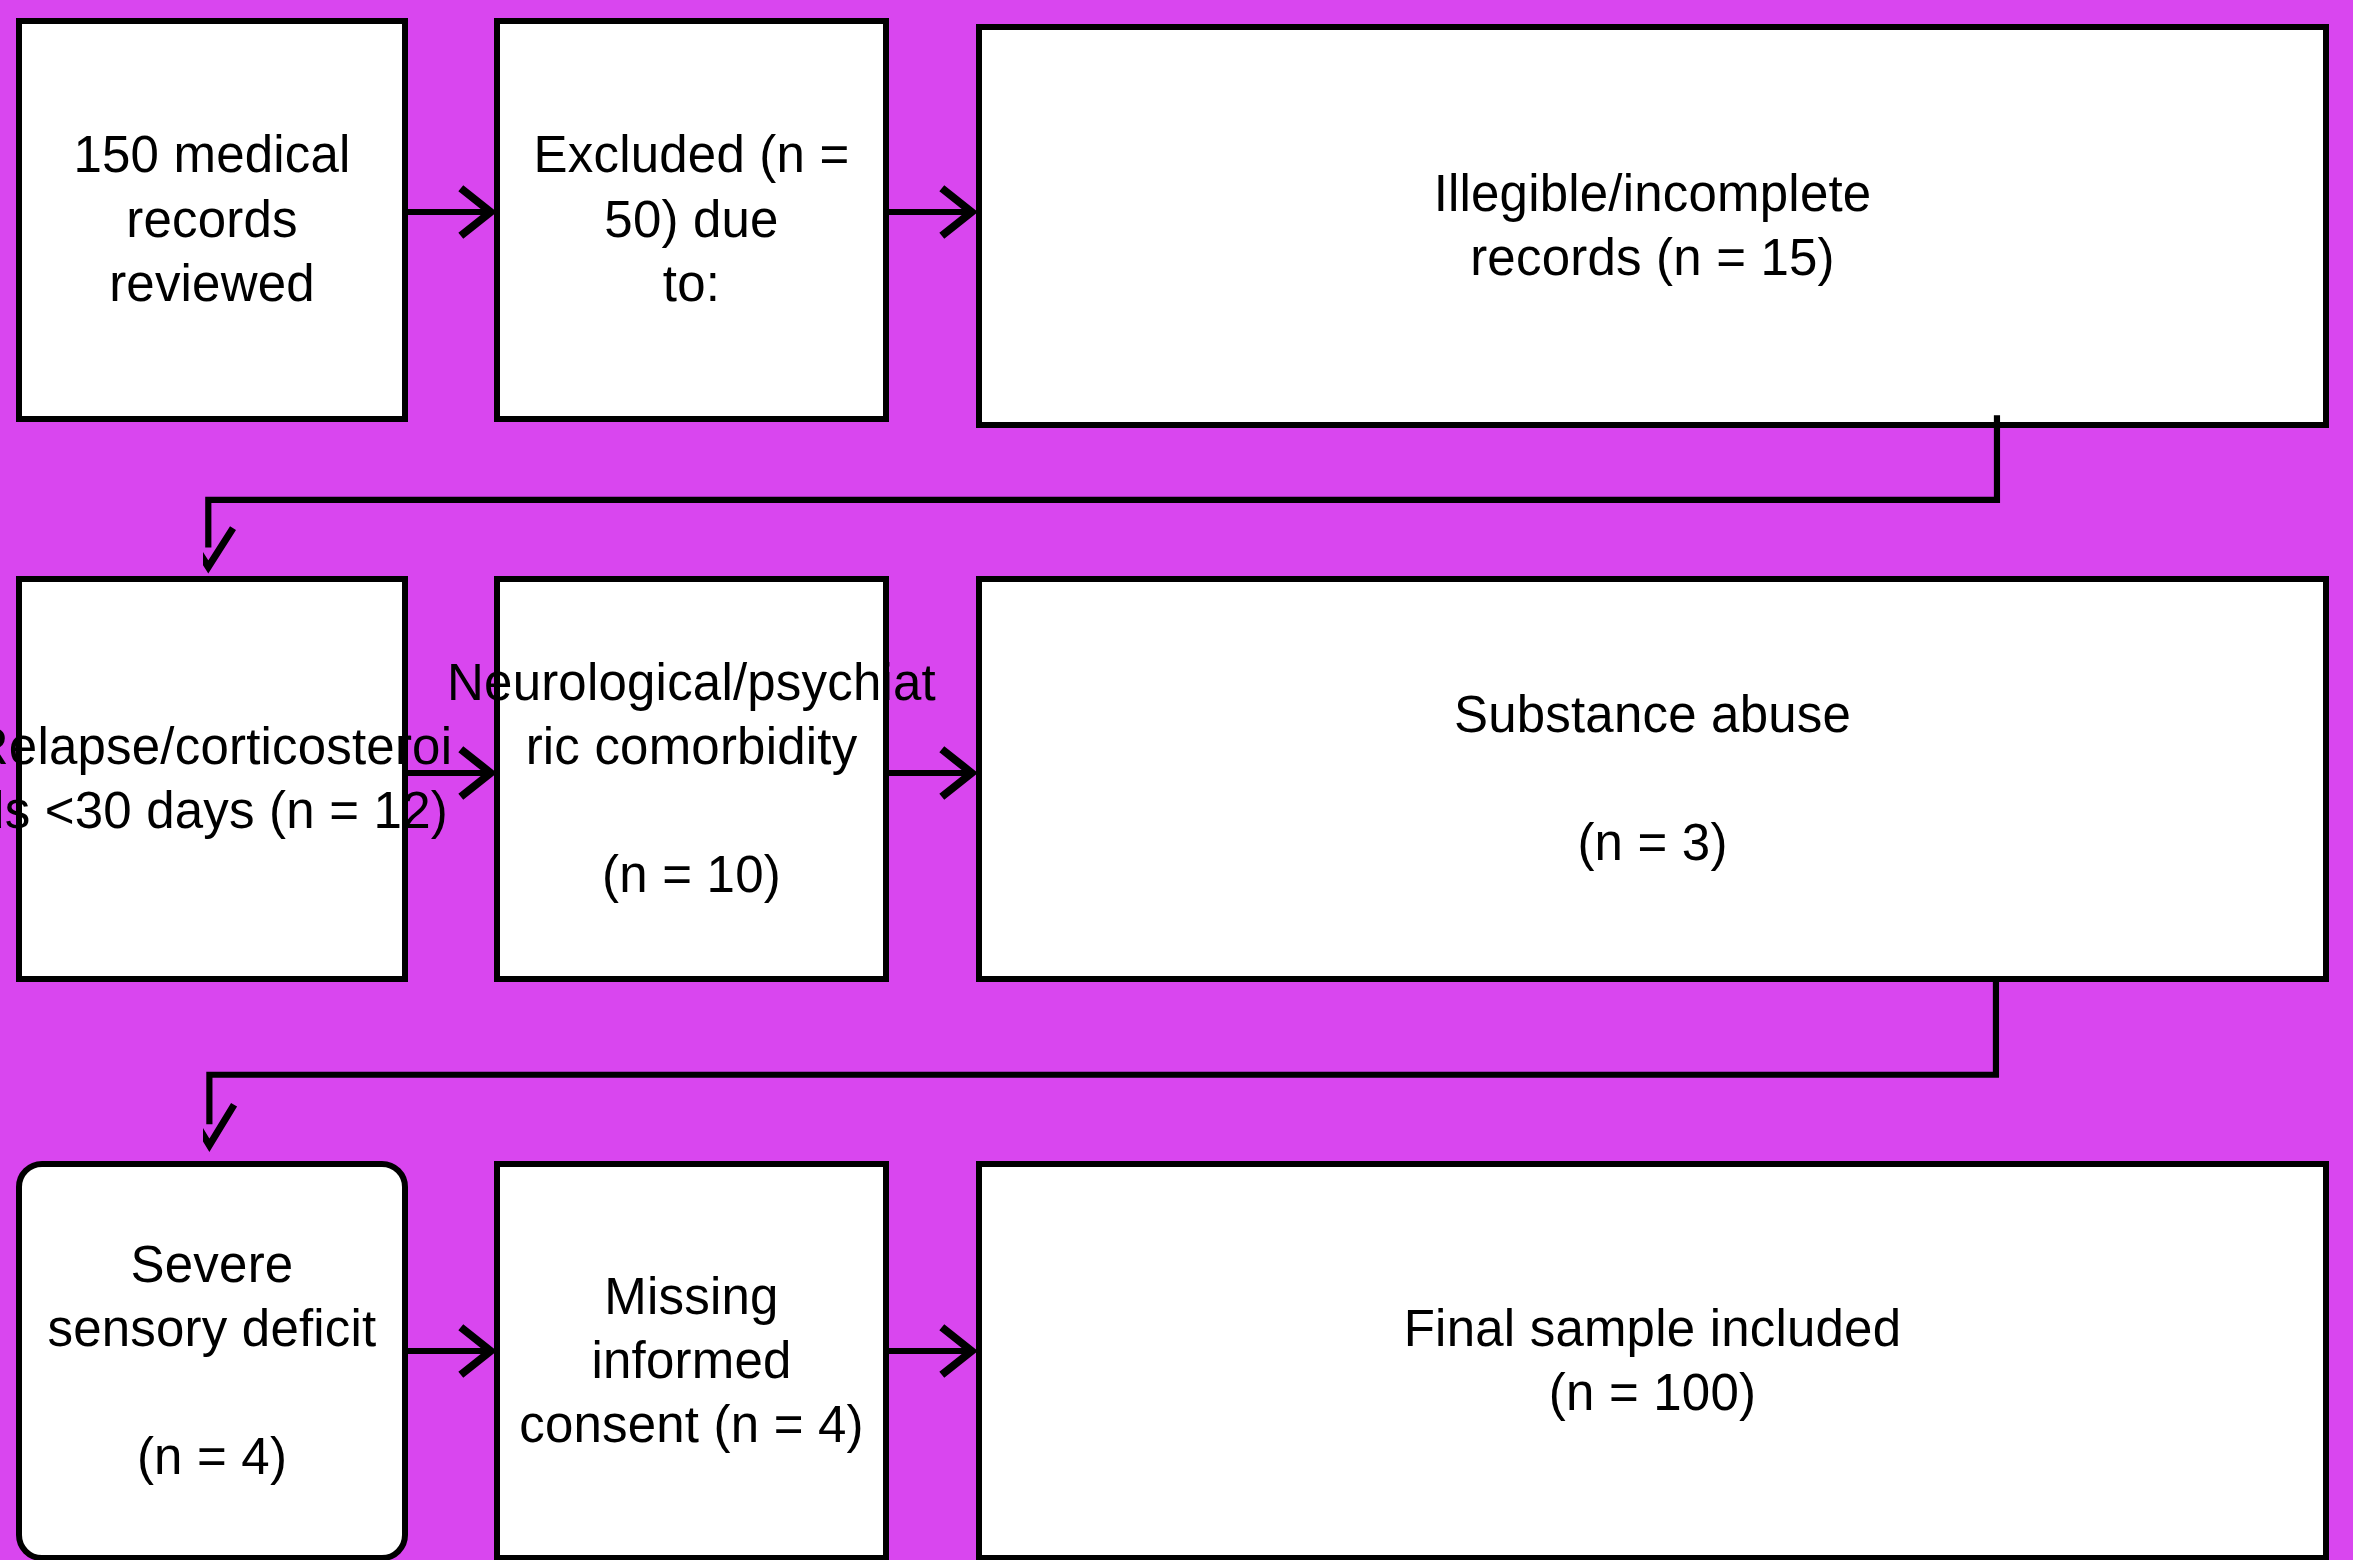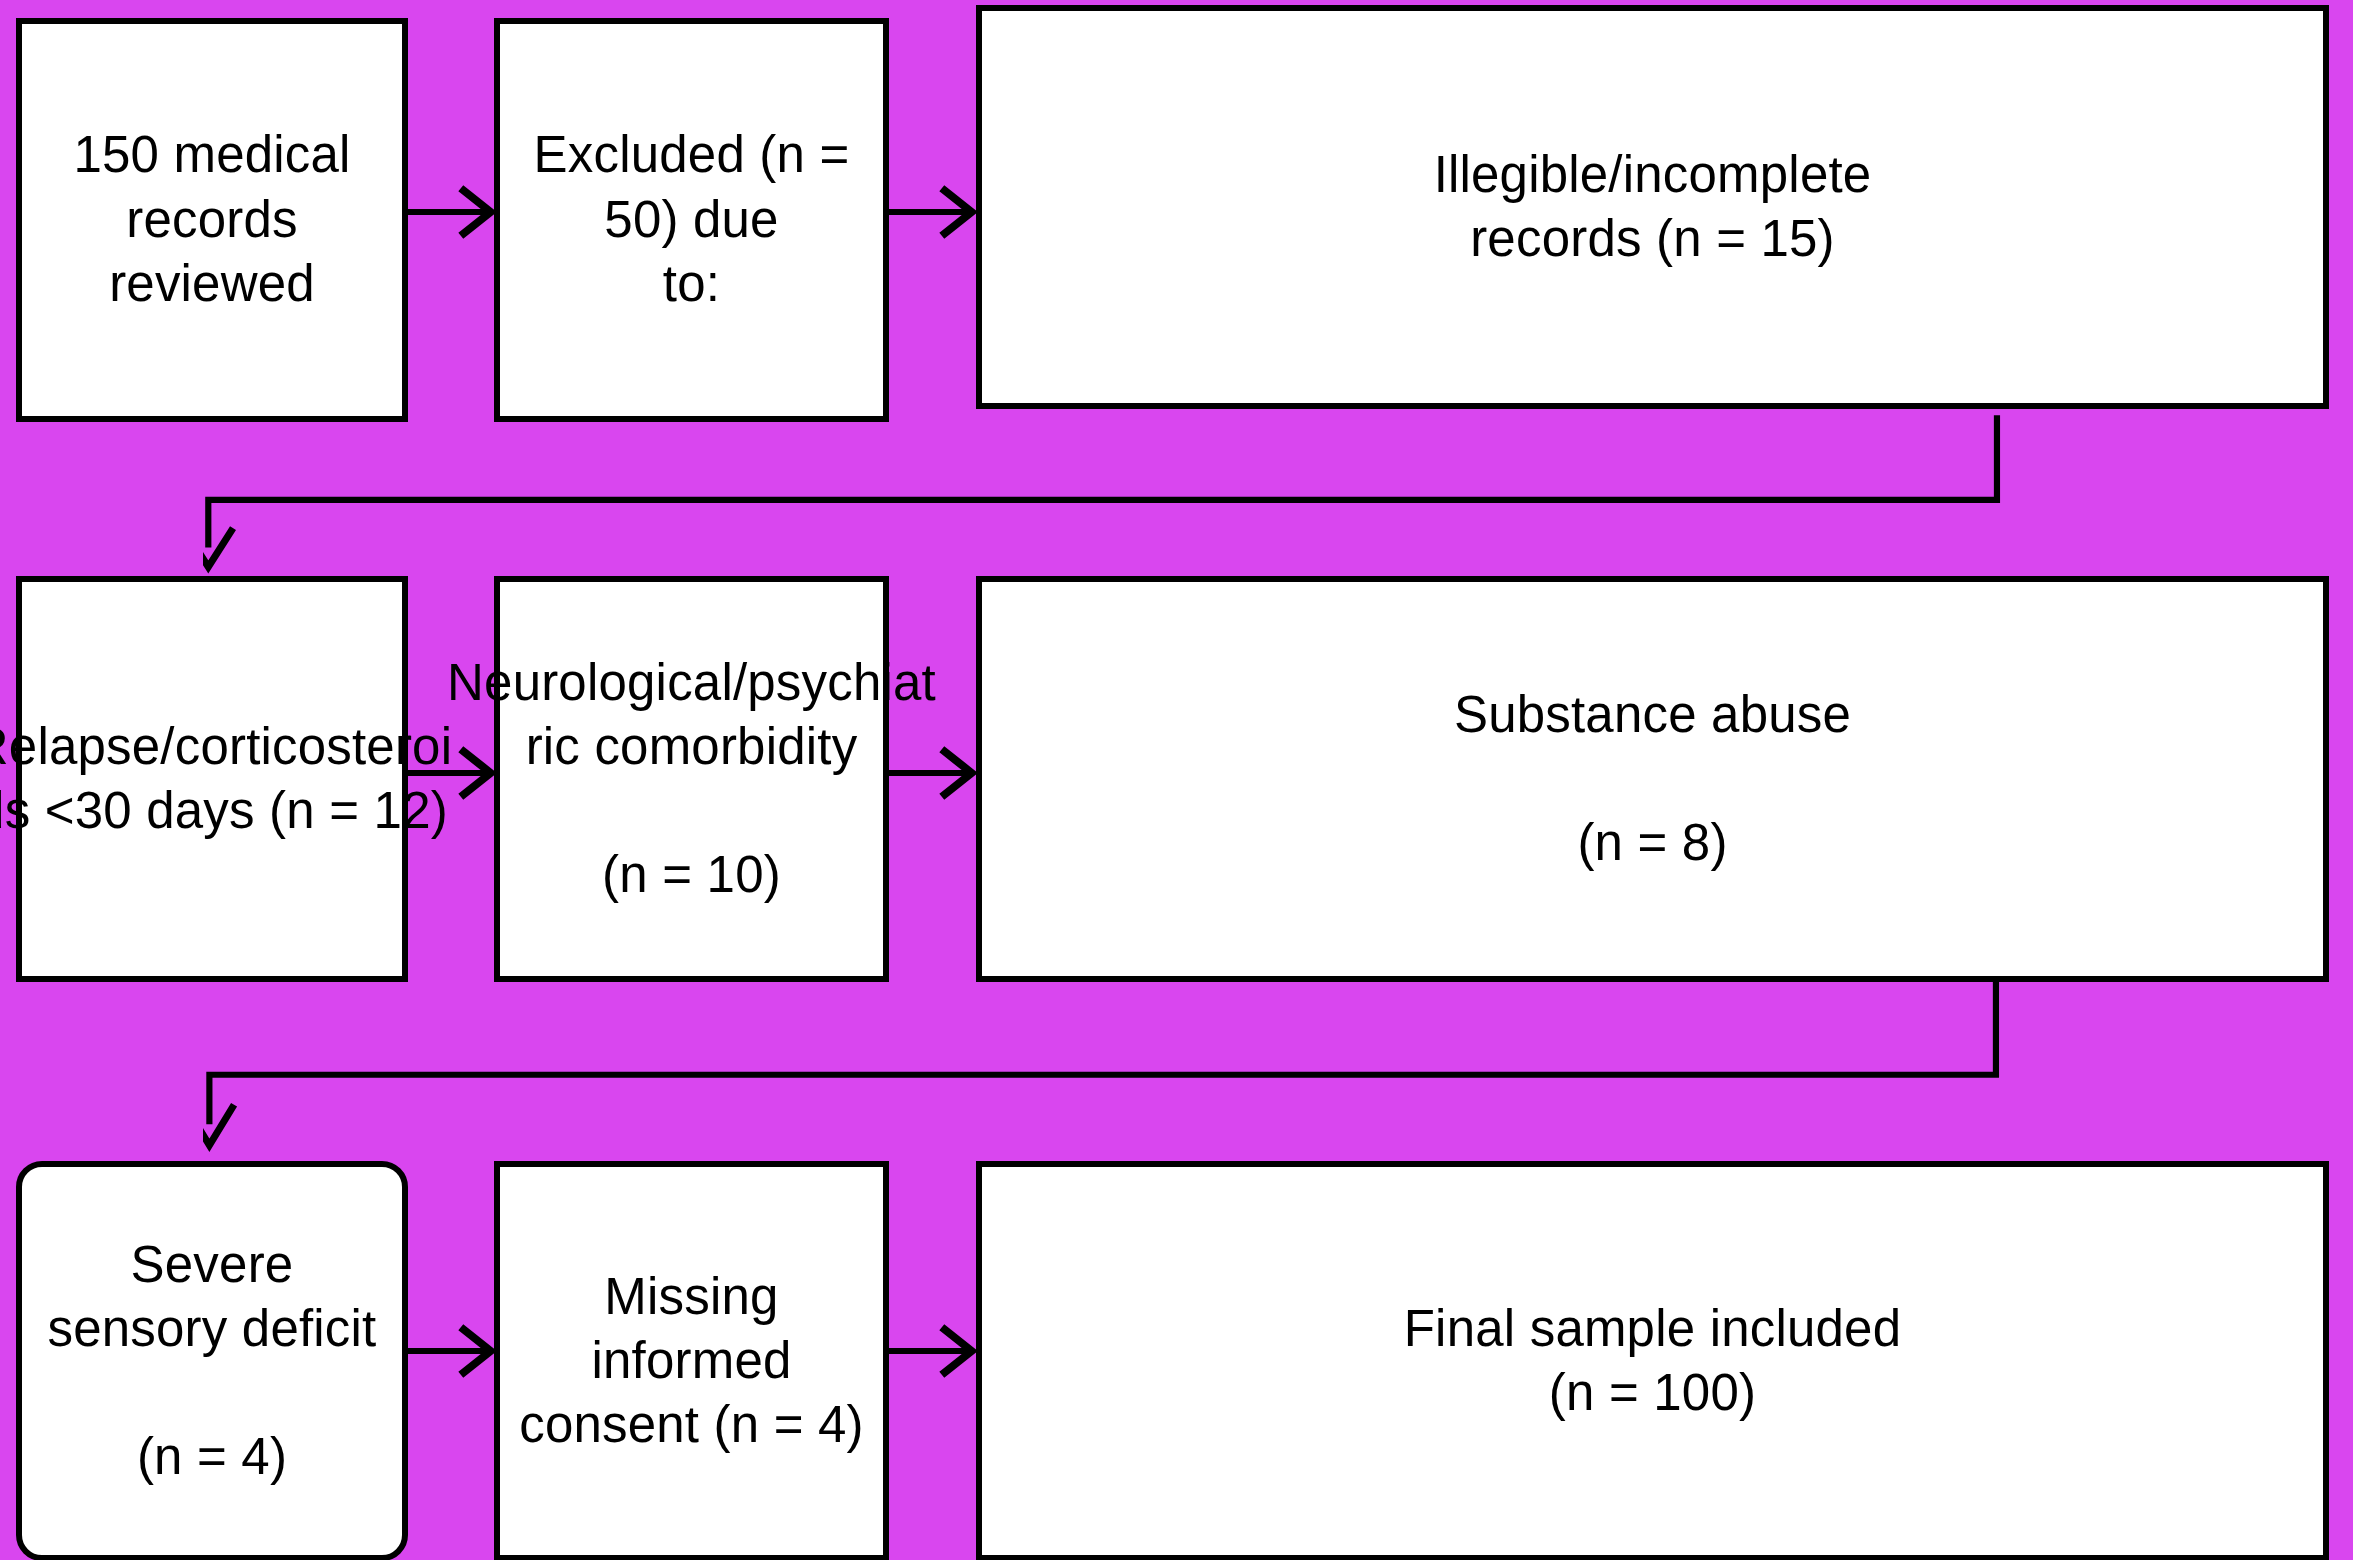--- a/index.html
+++ b/index.html
@@ -31,21 +31,21 @@
     line-height: 1.26;
     color: #000000;
     font-weight: 400;
     letter-spacing: 0.2px;
     padding: 0 16px;
     white-space: pre-line;
   }
   
   #node-records        { left: 16px;   top: 17.7px;   width: 392px;  height: 404px; }
   #node-excluded       { left: 494px;  top: 17.7px;   width: 395px;  height: 404px; }
-  #node-illegible      { left: 976px; top: 5px;   width: 1353px; height: 404px; }
+  #node-illegible      { left: 976px; top: 24px;   width: 1353px; height: 404px; }
   
   #node-relapse        { left: 16px;   top: 576px;  width: 392px;  height: 406px; }
   #node-neuro          { left: 494px;  top: 576px;  width: 395px;  height: 406px; }
   #node-substance      { left: 976px; top: 576px;  width: 1353px; height: 406px; }
   
   #node-sensory        { left: 16px;   top: 1161px; width: 392px;  height: 400px; border-radius: 26px; }
   #node-consent        { left: 494px;  top: 1161px; width: 395px;  height: 400px; }
   #node-final          { left: 976px; top: 1161px; width: 1353px; height: 400px; align-items: center; }
 
   
@@ -91,21 +91,21 @@
   <div class="node" id="node-neuro">
     <div class="node-label">Neurological/psychiat
 ric comorbidity
 
 (n = 10)</div>
   </div>
 
   <div class="node" id="node-substance">
     <div class="node-label">Substance abuse
 
-(n = 8)</div>
+(n = 3)</div>
   </div>
 
   <div class="node" id="node-sensory">
     <div class="node-label">Severe sensory deficit
 
 (n = 4)</div>
   </div>
 
   <div class="node" id="node-consent">
     <div class="node-label">Missing informed

